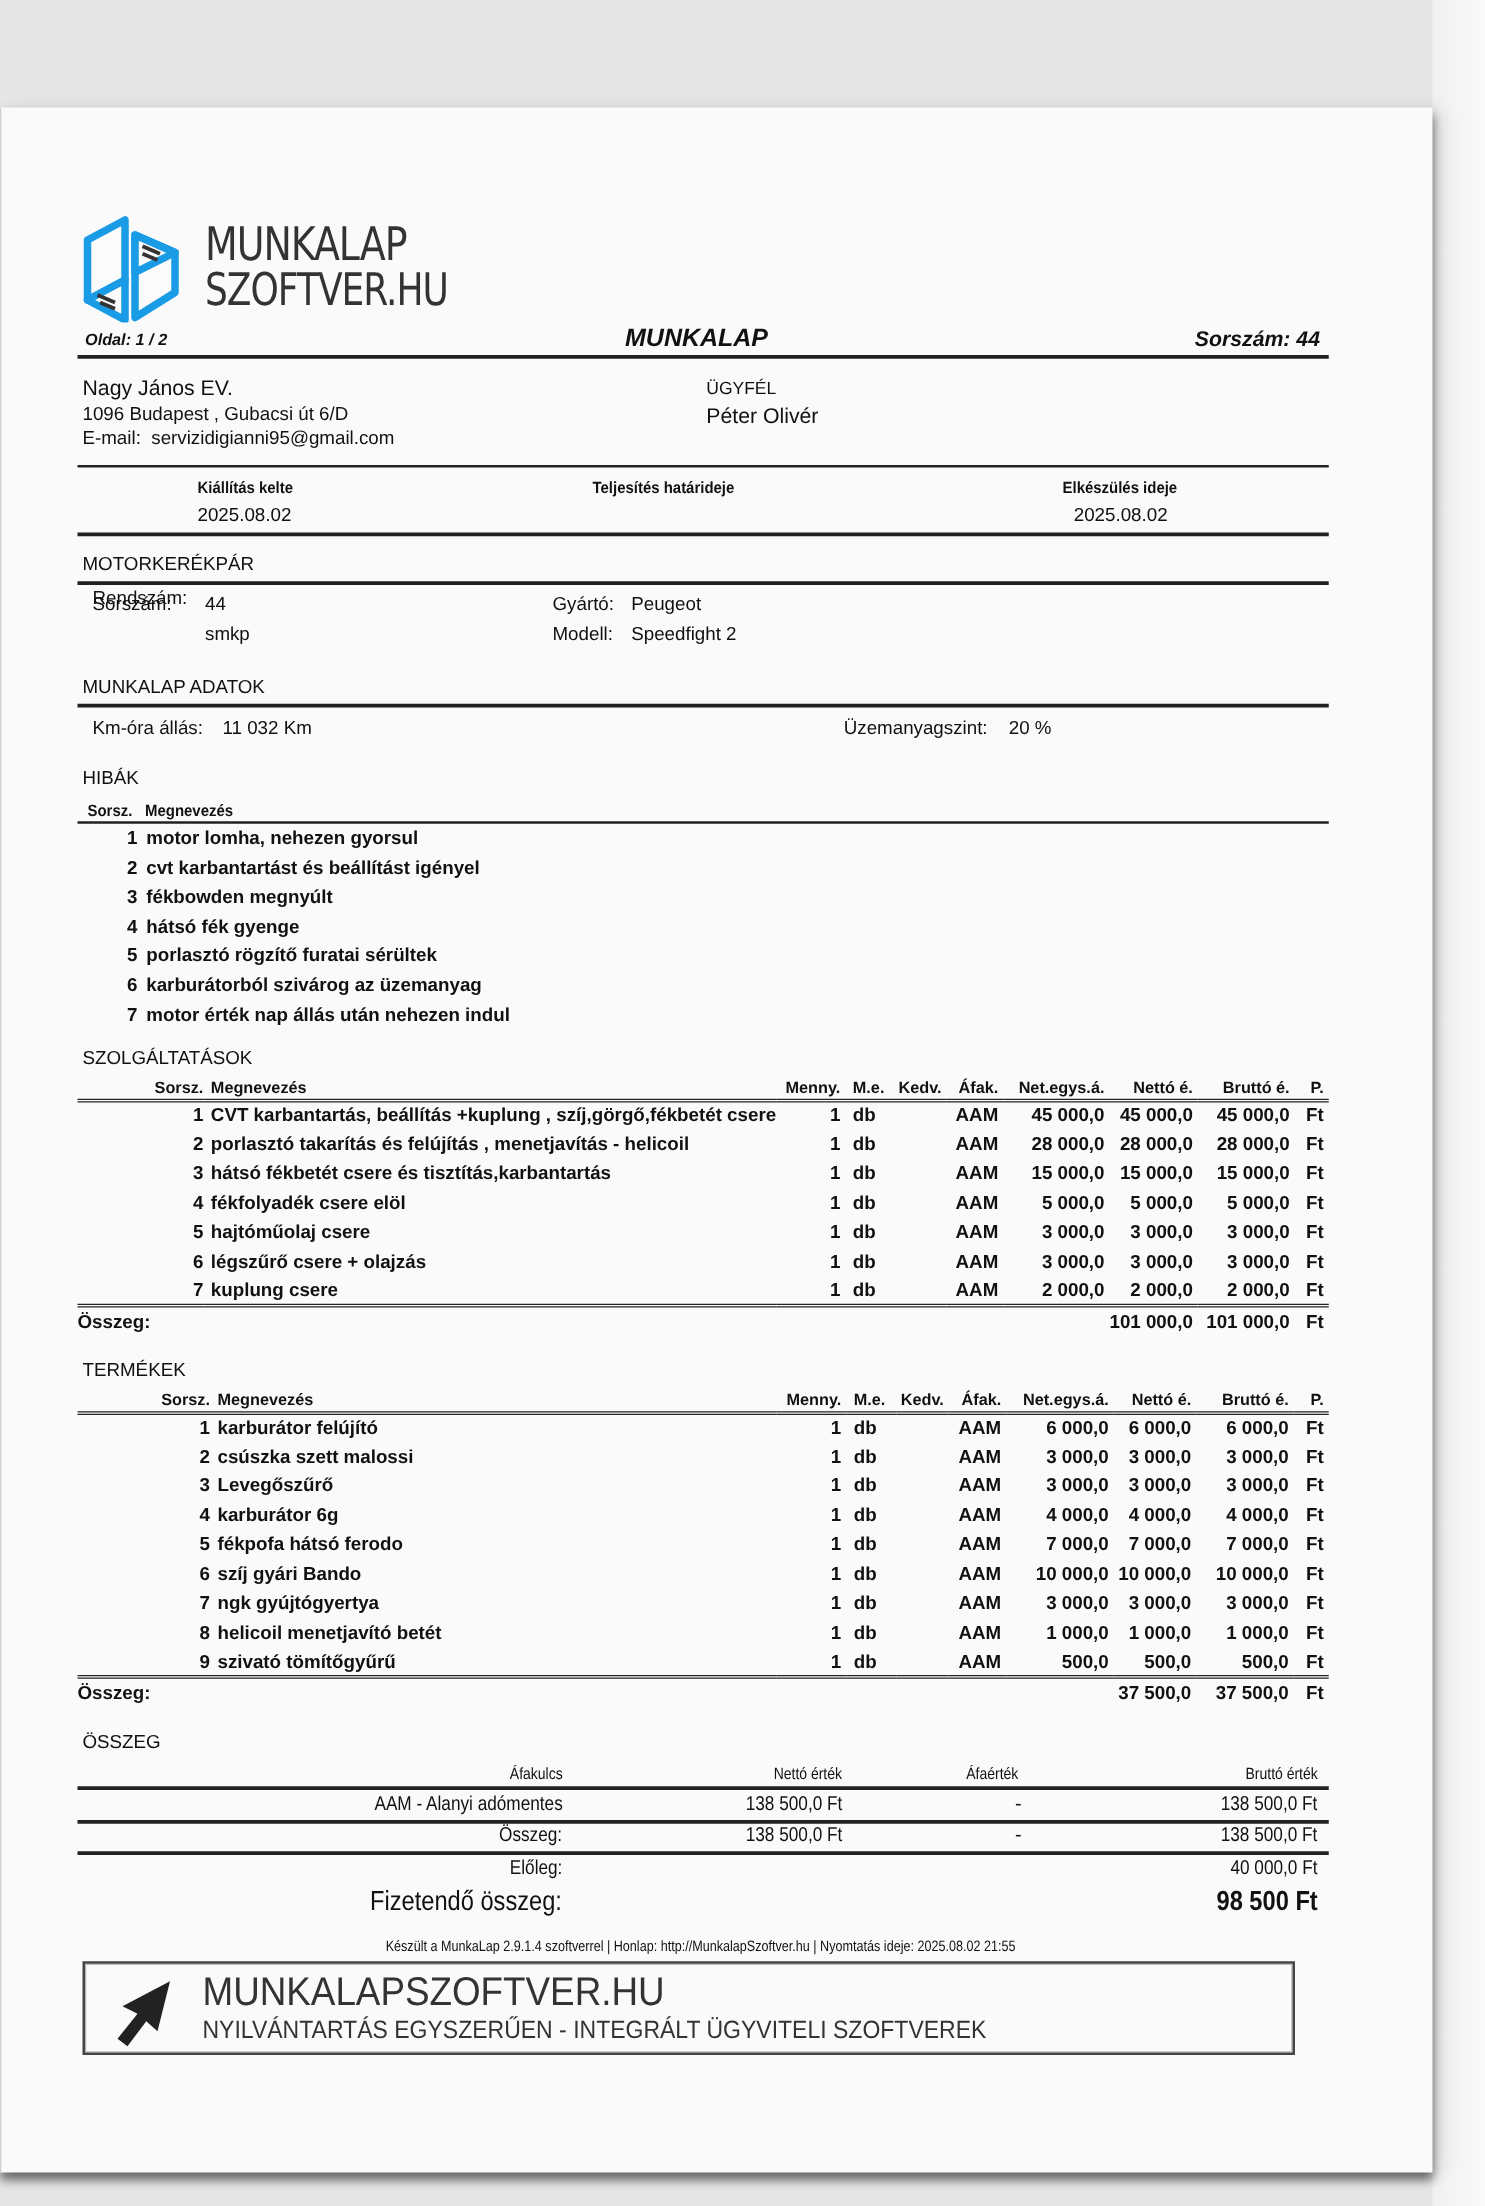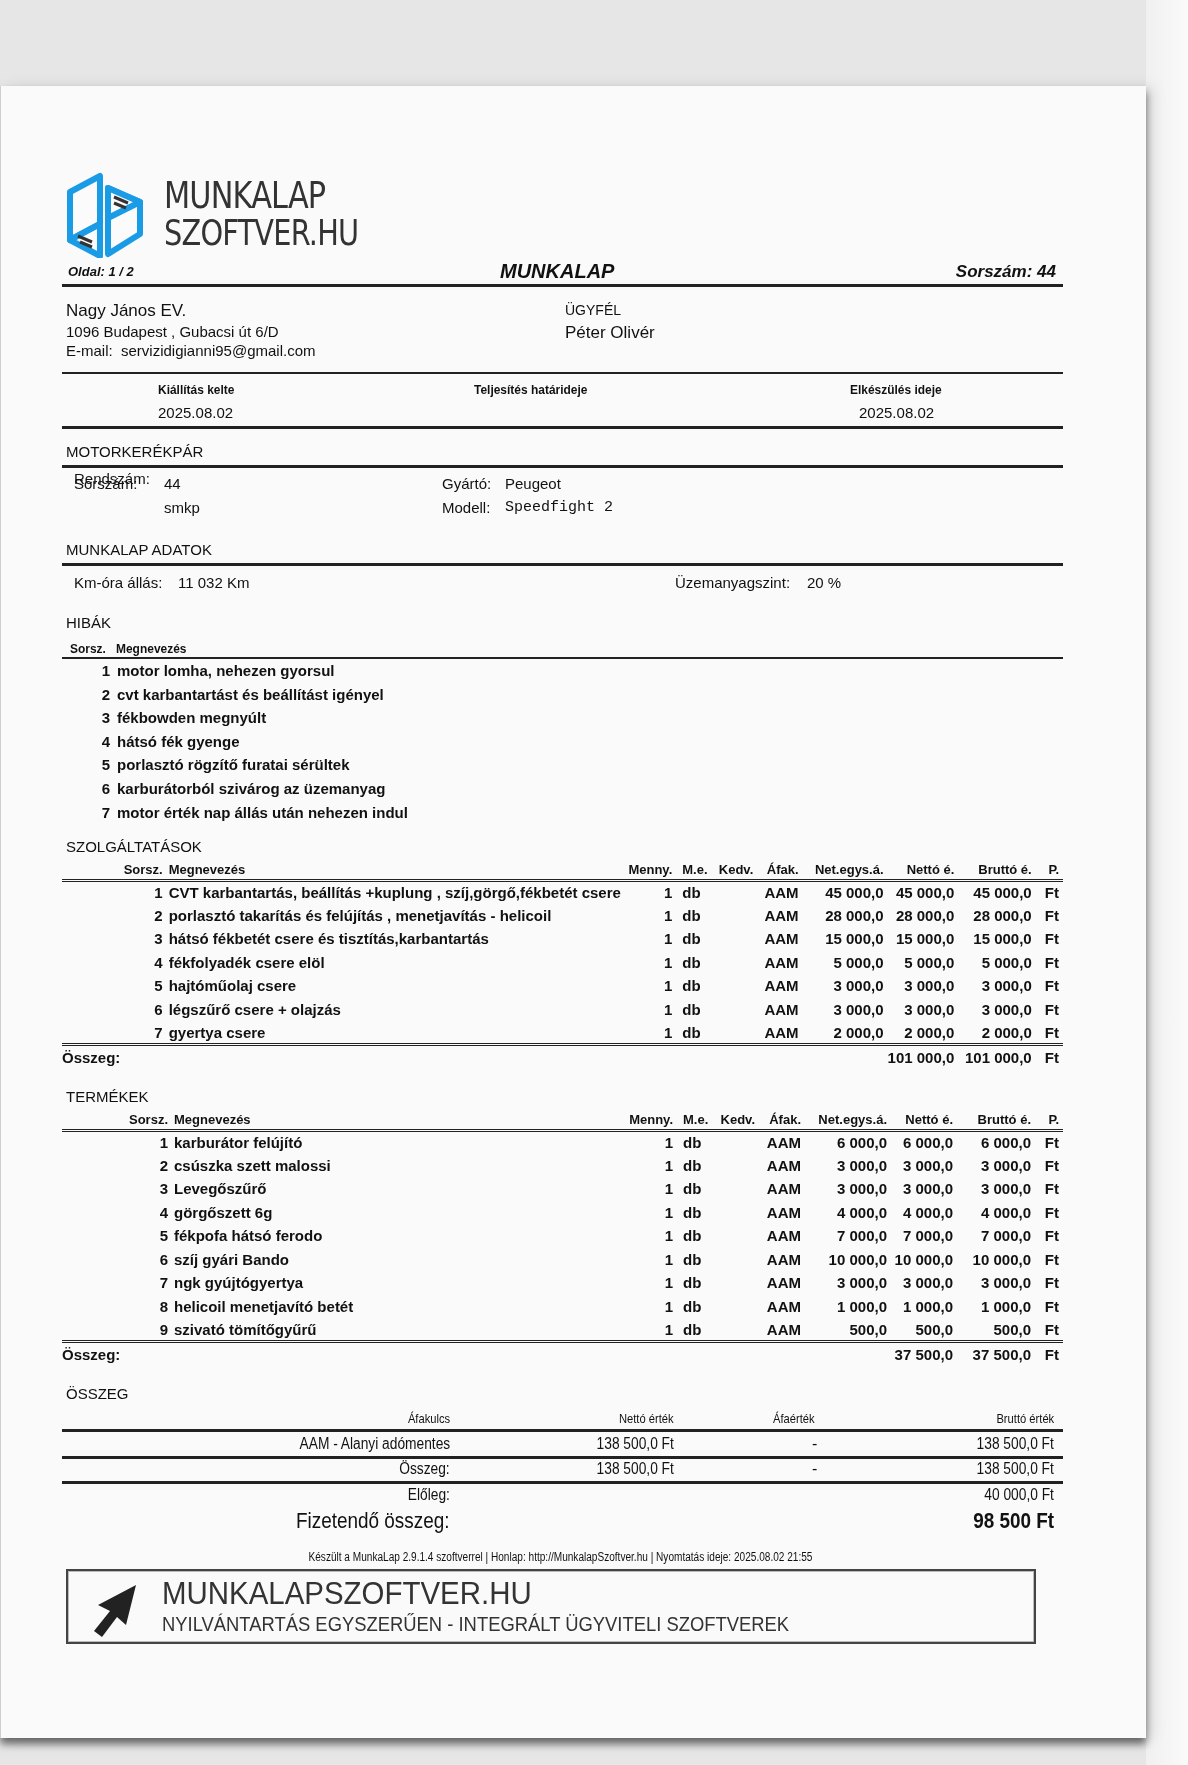--- a/index.html
+++ b/index.html
@@ -108,21 +108,21 @@
 
 <div class="abs sect" style="left:66px;top:443px;">MOTORKERÉKPÁR</div>
 <div class="rule" style="top:465px;height:3px;"></div>
 <div class="abs s15" style="left:74px;top:475px;">Sorszám:</div>
 <div class="abs s15" style="left:164px;top:475px;">44</div>
 <div class="abs s15" style="left:74px;top:470px;">Rendszám:</div>
 <div class="abs s15" style="left:164px;top:499px;">smkp</div>
 <div class="abs s15" style="left:442px;top:475px;">Gyártó:</div>
 <div class="abs s15" style="left:505px;top:475px;">Peugeot</div>
 <div class="abs s15" style="left:442px;top:499px;">Modell:</div>
-<div class="abs s15" style="left:505px;top:499px;font-family:Liberation Mono, monospace;">Speedfight 2</div>
+<div class="abs s15" style="left:505px;top:499px;">Speedfight 2</div>
 
 <div class="abs sect" style="left:66px;top:541px;">MUNKALAP ADATOK</div>
 <div class="rule" style="top:563px;height:3px;"></div>
 <div class="abs s15" style="left:74px;top:574px;">Km-óra állás:</div>
 <div class="abs s15" style="left:178px;top:574px;">11 032 Km</div>
 <div class="abs s15" style="left:675px;top:574px;">Üzemanyagszint:</div>
 <div class="abs s15" style="left:807px;top:574px;">20 %</div>
 
 <div class="abs sect" style="left:66px;top:614px;">HIBÁK</div>
 <div class="abs hdrcell" style="left:70px;top:641px;">Sorsz.</div>
@@ -229,21 +229,21 @@
         <td class="" style="padding-left: 6px; padding-right: 0px;">db</td>
         <td class="r" style="padding-left: 0px; padding-right: 4px;"></td>
         <td class="r" style="padding-left: 0px; padding-right: 4px;">AAM</td>
         <td class="r" style="padding-left: 0px; padding-right: 4px;">3 000,0</td>
         <td class="r" style="padding-left: 0px; padding-right: 4px;">3 000,0</td>
         <td class="r" style="padding-left: 0px; padding-right: 4px;">3 000,0</td>
         <td class="r" style="padding-left: 0px; padding-right: 4px;">Ft</td>
       </tr>
       <tr>
         <td class="r" style="padding-left: 0px; padding-right: 0px;">7</td>
-        <td class="" style="padding-left: 6px; padding-right: 0px;">gyertya csere</td>
+        <td class="" style="padding-left: 6px; padding-right: 0px;">kuplung csere</td>
         <td class="r" style="padding-left: 0px; padding-right: 4px;">1</td>
         <td class="" style="padding-left: 6px; padding-right: 0px;">db</td>
         <td class="r" style="padding-left: 0px; padding-right: 4px;"></td>
         <td class="r" style="padding-left: 0px; padding-right: 4px;">AAM</td>
         <td class="r" style="padding-left: 0px; padding-right: 4px;">2 000,0</td>
         <td class="r" style="padding-left: 0px; padding-right: 4px;">2 000,0</td>
         <td class="r" style="padding-left: 0px; padding-right: 4px;">2 000,0</td>
         <td class="r" style="padding-left: 0px; padding-right: 4px;">Ft</td>
       </tr>
       <tr style="border-top: 3px double rgb(34, 34, 34);">
@@ -303,21 +303,21 @@
         <td class="" style="padding-left: 6px; padding-right: 0px;">db</td>
         <td class="r" style="padding-left: 0px; padding-right: 4px;"></td>
         <td class="r" style="padding-left: 0px; padding-right: 4px;">AAM</td>
         <td class="r" style="padding-left: 0px; padding-right: 4px;">3 000,0</td>
         <td class="r" style="padding-left: 0px; padding-right: 4px;">3 000,0</td>
         <td class="r" style="padding-left: 0px; padding-right: 4px;">3 000,0</td>
         <td class="r" style="padding-left: 0px; padding-right: 4px;">Ft</td>
       </tr>
       <tr>
         <td class="r" style="padding-left: 0px; padding-right: 0px;">4</td>
-        <td class="" style="padding-left: 6px; padding-right: 0px;">görgőszett 6g</td>
+        <td class="" style="padding-left: 6px; padding-right: 0px;">karburátor 6g</td>
         <td class="r" style="padding-left: 0px; padding-right: 4px;">1</td>
         <td class="" style="padding-left: 6px; padding-right: 0px;">db</td>
         <td class="r" style="padding-left: 0px; padding-right: 4px;"></td>
         <td class="r" style="padding-left: 0px; padding-right: 4px;">AAM</td>
         <td class="r" style="padding-left: 0px; padding-right: 4px;">4 000,0</td>
         <td class="r" style="padding-left: 0px; padding-right: 4px;">4 000,0</td>
         <td class="r" style="padding-left: 0px; padding-right: 4px;">4 000,0</td>
         <td class="r" style="padding-left: 0px; padding-right: 4px;">Ft</td>
       </tr>
       <tr>

